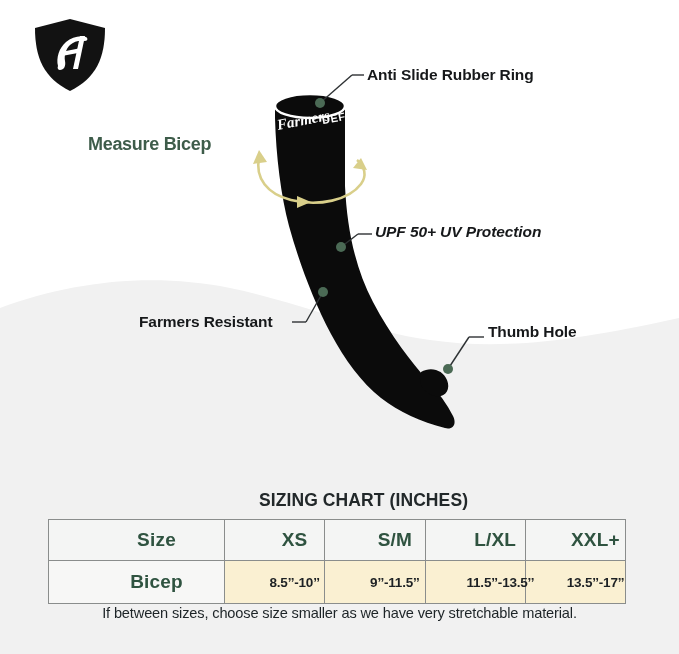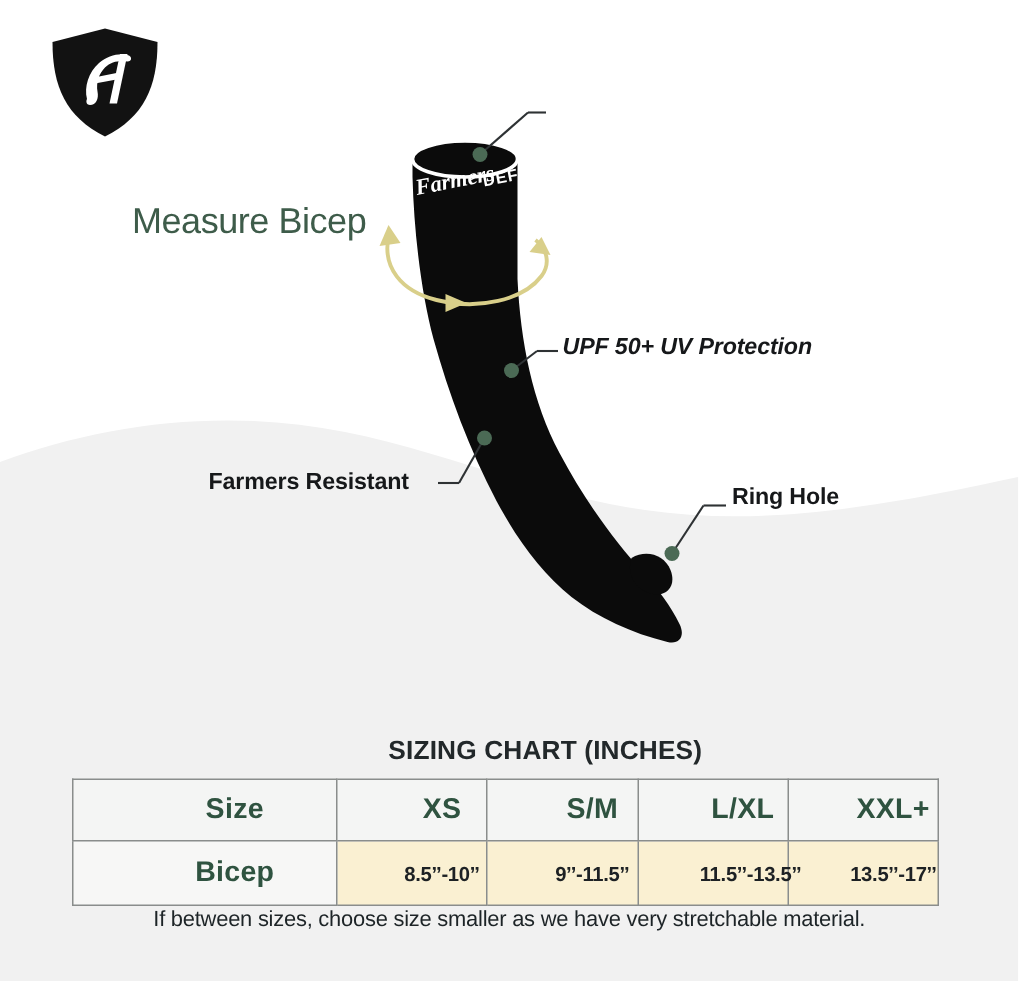--- a/index.html
+++ b/index.html
@@ -73,22 +73,22 @@
     font-size: 15.5px;
   }
   .lbl-thumb {
     left: 488px;
     top: 323px;
     font-size: 15.5px;
   }
   .lbl-measure {
     left: 88px;
     top: 134px;
-    font-size: 24px;
-    font-weight: normal;
+    font-size: 18px;
+    font-weight: bold;
     color: #3e5c4a;
     letter-spacing: -0.3px;
   }
   
   .leaders {
     position: absolute;
     left: 0;
     top: 0;
     width: 679px;
     height: 654px;
@@ -230,23 +230,24 @@
       <line x1="469" y1="337" x2="484" y2="337"></line>
     </g>
     <g fill="#4b6a55">
       <circle cx="320" cy="103" r="5"></circle>
       <circle cx="341" cy="247" r="5"></circle>
       <circle cx="323" cy="292" r="5"></circle>
       <circle cx="448" cy="369" r="5"></circle>
     </g>
   </svg>
 
+  <div class="lbl lbl-anti">Anti Slide Rubber Ring</div>
   <div class="lbl lbl-upf">UPF 50+ UV Protection</div>
   <div class="lbl lbl-scratch">Farmers Resistant</div>
-  <div class="lbl lbl-thumb">Ring Hole</div>
+  <div class="lbl lbl-thumb">Thumb Hole</div>
   <div class="lbl lbl-measure">Measure Bicep</div>
 
   <div class="chart-title">SIZING CHART (INCHES)</div>
 
   <table class="size-table">
     <tbody>
       <tr>
         <td class="hdr-cell col-first">Size</td>
         <td class="hdr-cell">XS</td>
         <td class="hdr-cell">S/M</td>

